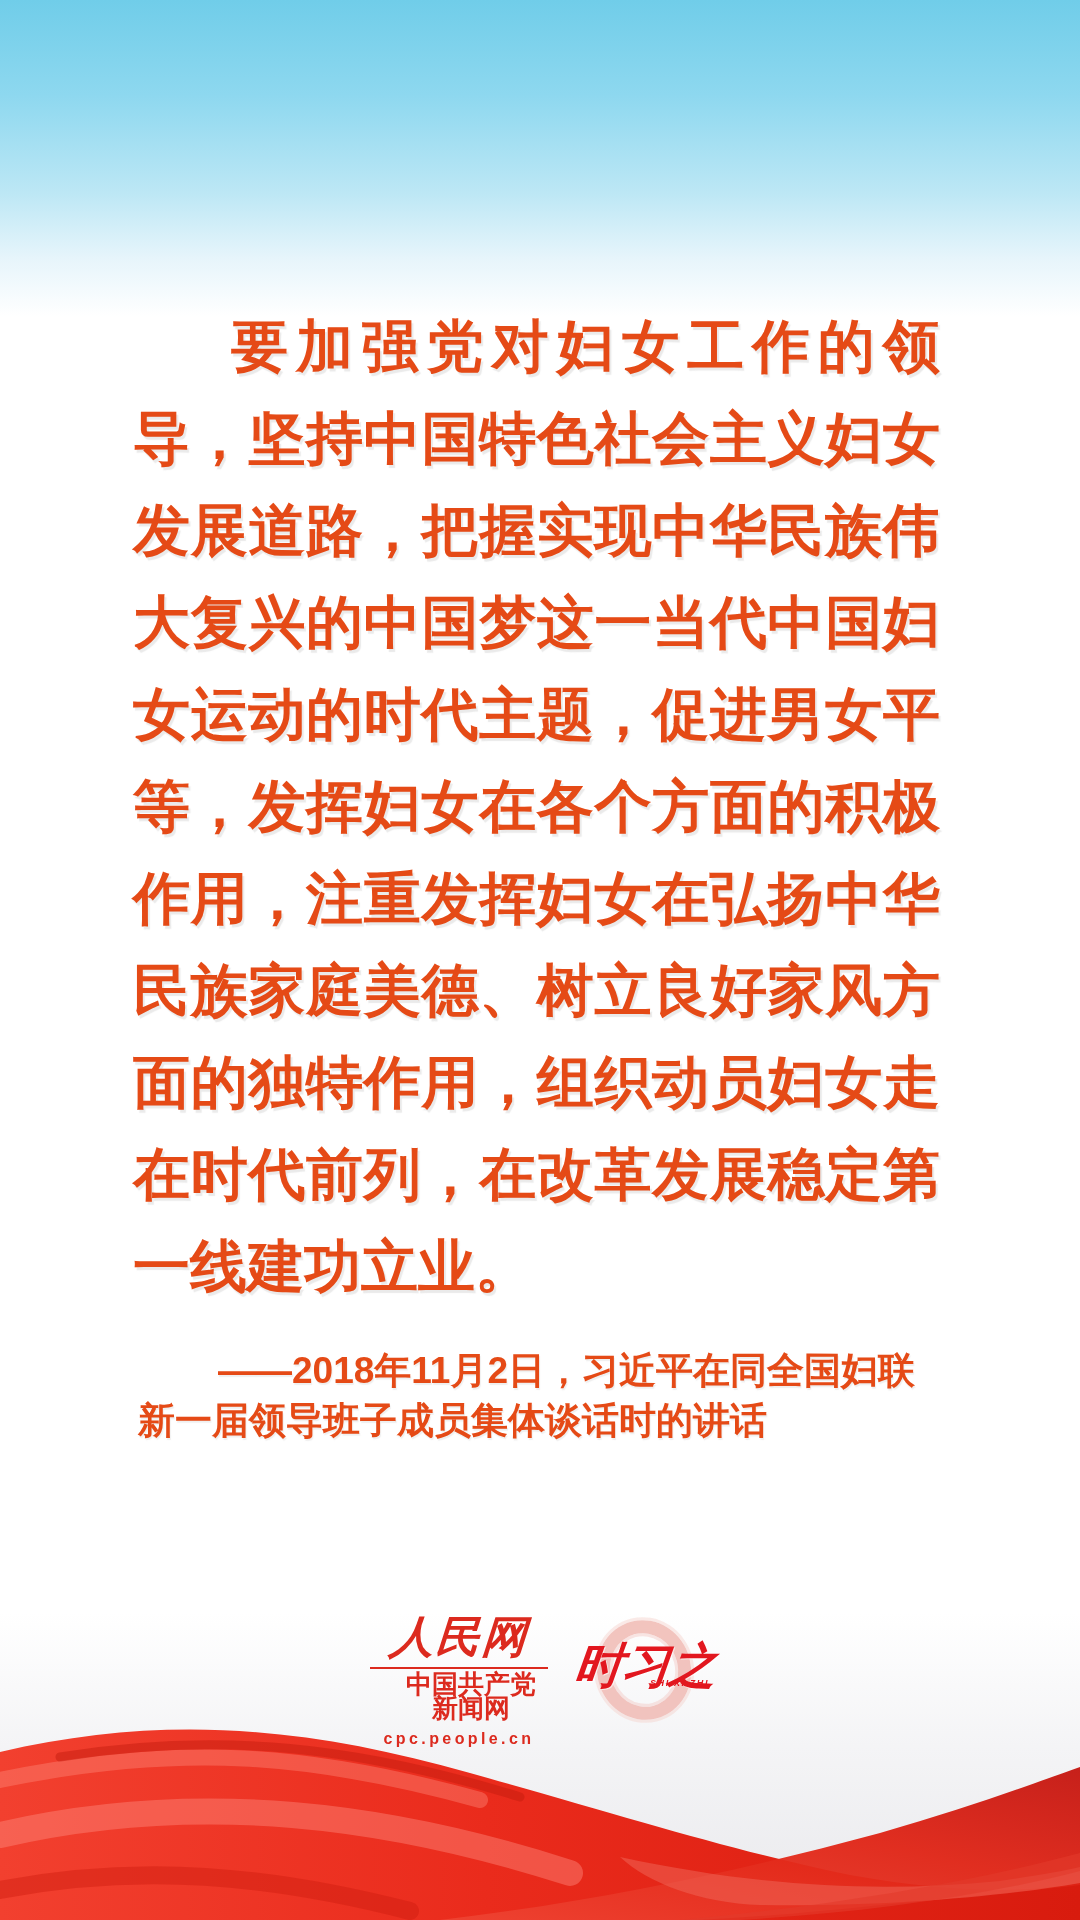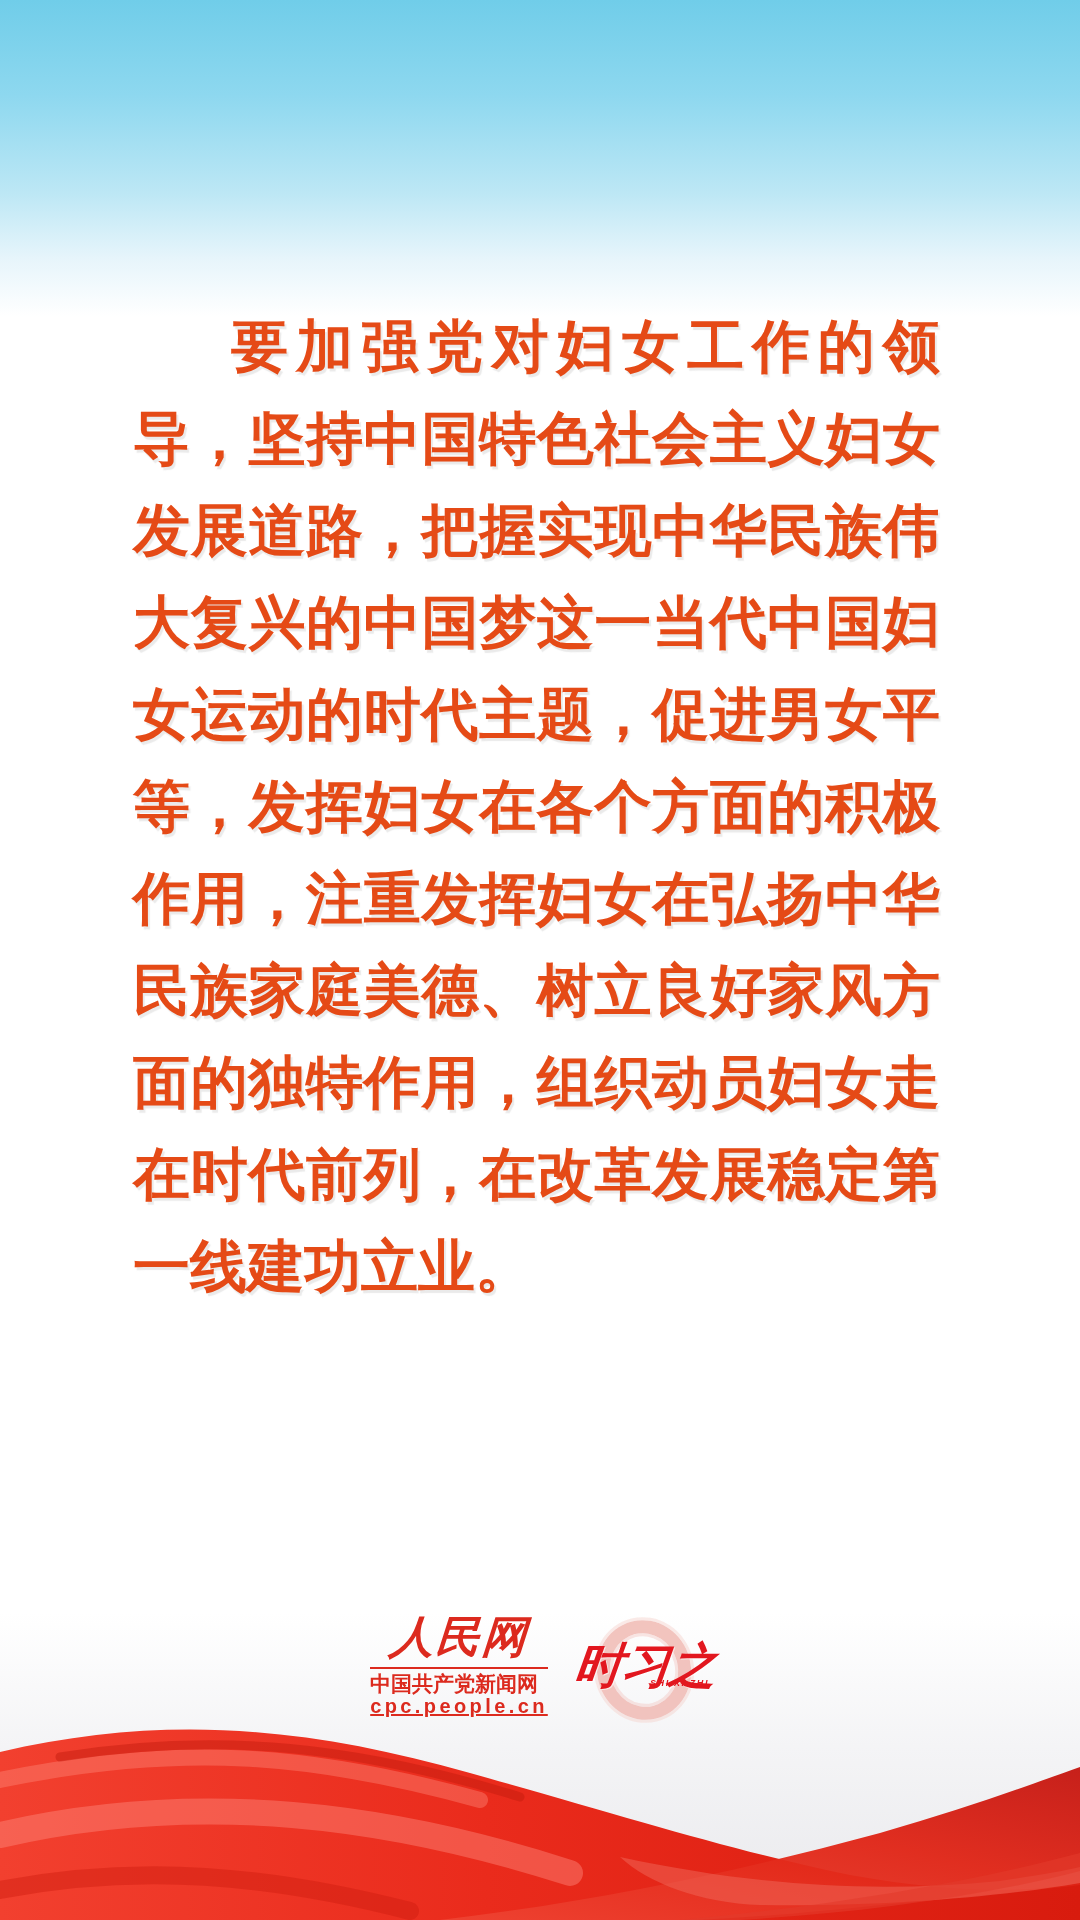--- a/index.html
+++ b/index.html
@@ -42,25 +42,25 @@
   .pd-script{
     font-family:"DejaVu Serif", serif;
     font-style:italic;font-weight:bold;
     font-size:44px;line-height:58px;
     letter-spacing:2px;
     transform:skewX(-4deg);
   }
   .pd-line{height:2px;background:#dc2a1e;margin:1px 0 3px 0;}
   .pd-sub{
     display:flex;justify-content:space-between;
-    font-size:21px;font-weight:900;line-height:24px;
+    font-size:26px;font-weight:900;line-height:24px;margin-left:24px;
   }
   .pd-url{
-    font-size:20px;font-weight:700;letter-spacing:3.4px;line-height:18px;
-    margin-top:1px;white-space:nowrap;text-decoration:underline;
+    font-size:16px;font-weight:700;letter-spacing:3.4px;line-height:18px;
+    margin-top:10px;white-space:nowrap;
   }
   
   .logo-sxz{position:absolute;left:575px;top:1612px;width:140px;height:115px;}
   .sxz-ring{
     position:absolute;left:22px;top:8px;width:68px;height:74px;
     border:13px solid #f1beb8;border-radius:50%;
     transform:rotate(-14deg);
     box-shadow:0 0 0 3px rgba(243,203,198,.45), inset 0 0 0 3px rgba(243,203,198,.55);
     opacity:.9;
   }
@@ -246,20 +246,24 @@
         <span>一</span>
         <span>线</span>
         <span>建</span>
         <span>功</span>
         <span>立</span>
         <span>业</span>
         <span>。</span>
       </div>
     </div>
 
+  <div class="attribution">
+    <div class="attr-line indent">——2018年11月2日，习近平在同全国妇联</div>
+    <div class="attr-line">新一届领导班子成员集体谈话时的讲话</div>
+  </div>
 
   <div class="logo-people">
     <div class="pd-script">人民网</div>
     <div class="pd-line"></div>
     <div class="pd-sub">中国共产党新闻网</div>
     <div class="pd-url">cpc.people.cn</div>
   </div>
 
   <div class="logo-sxz">
     <div class="sxz-ring"></div>

